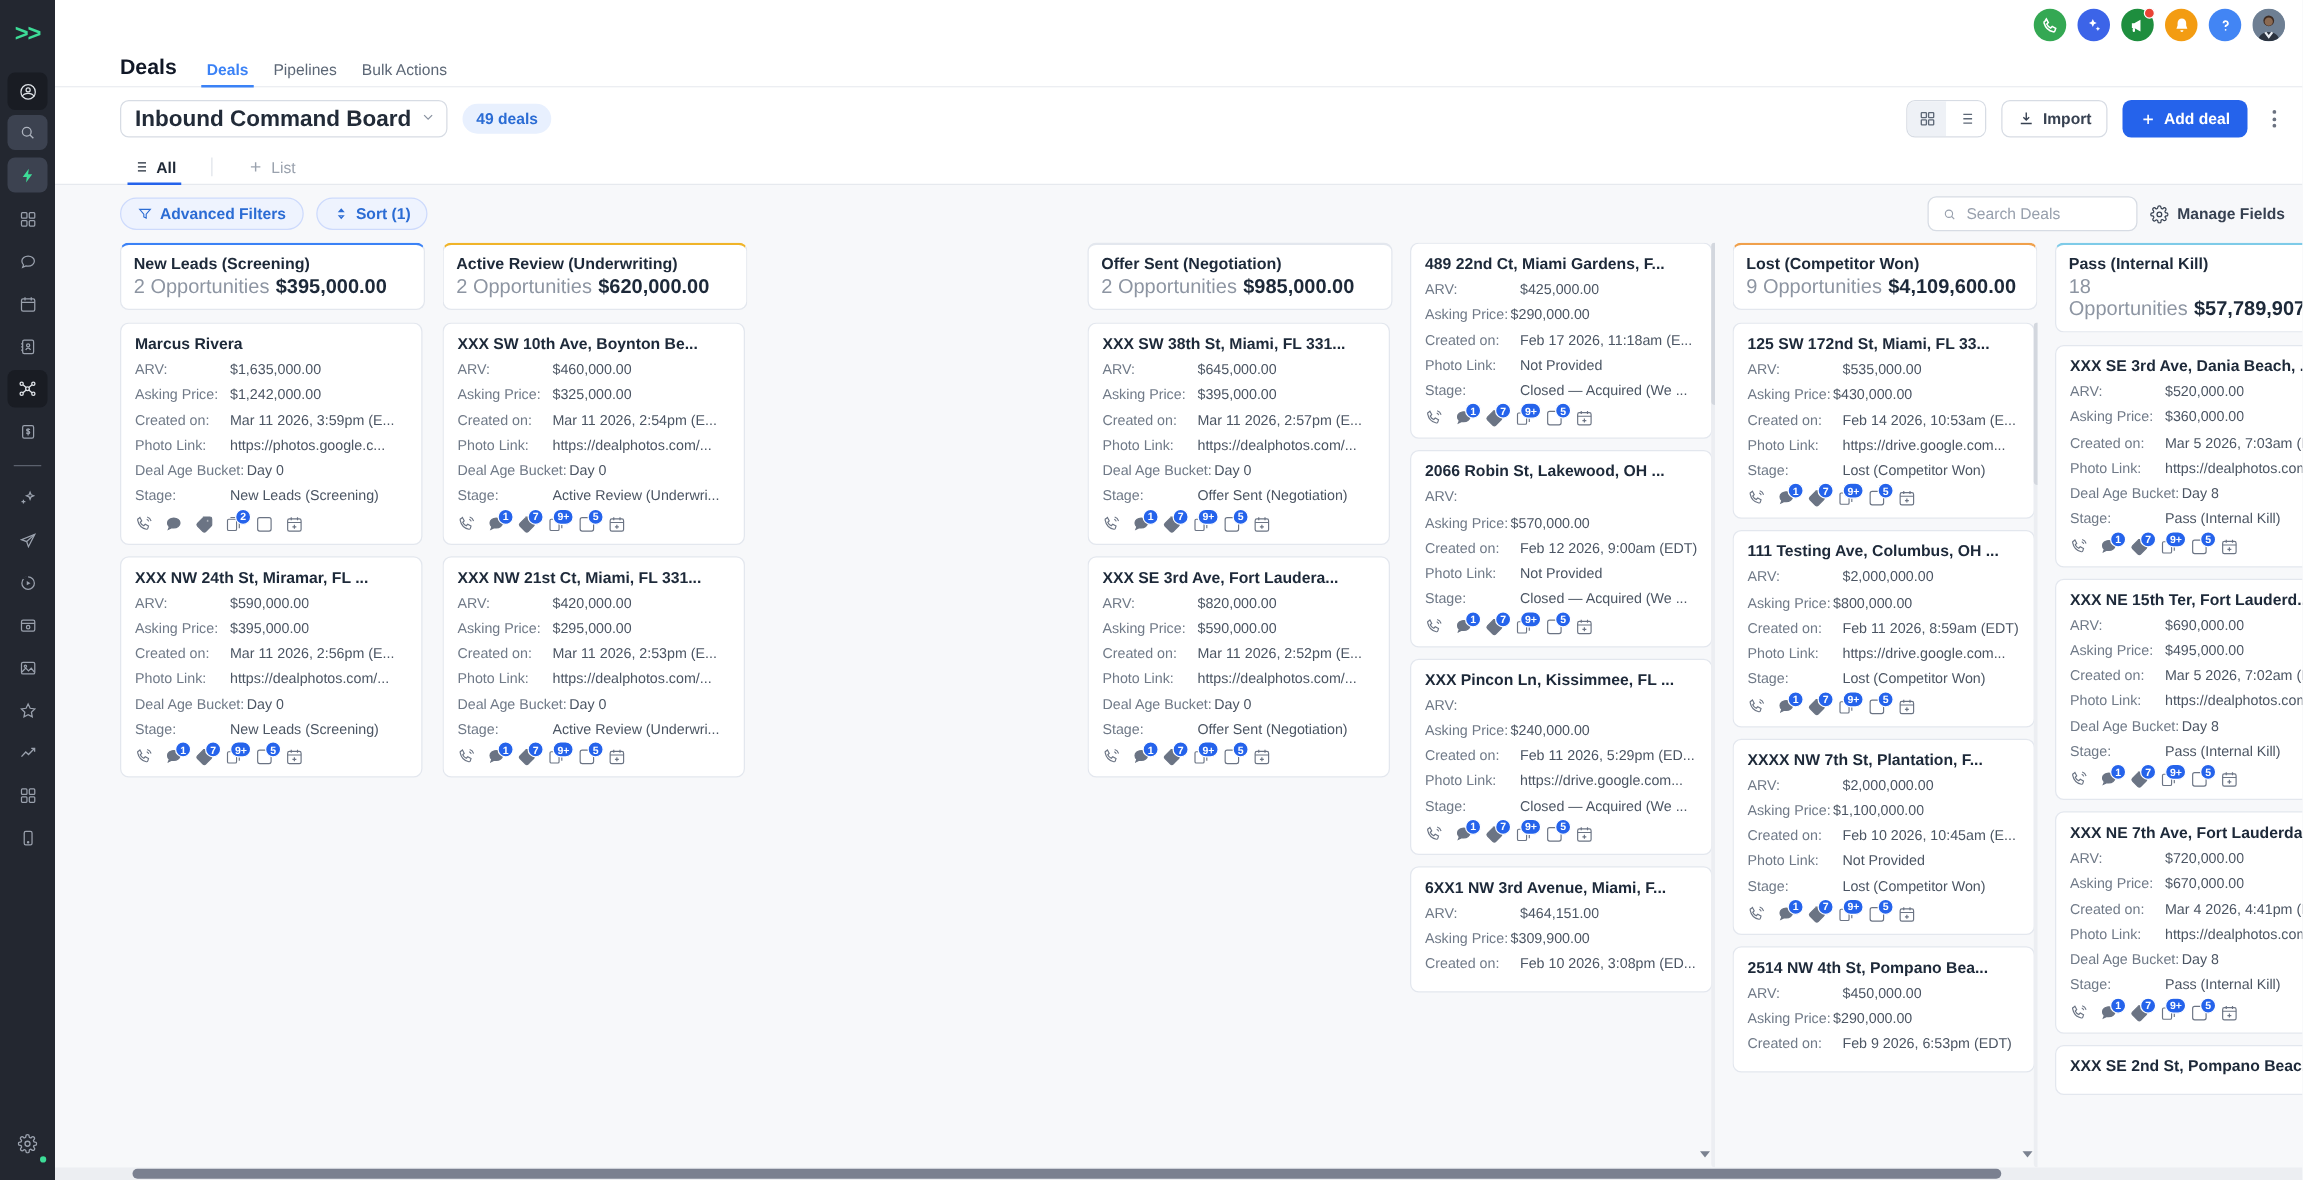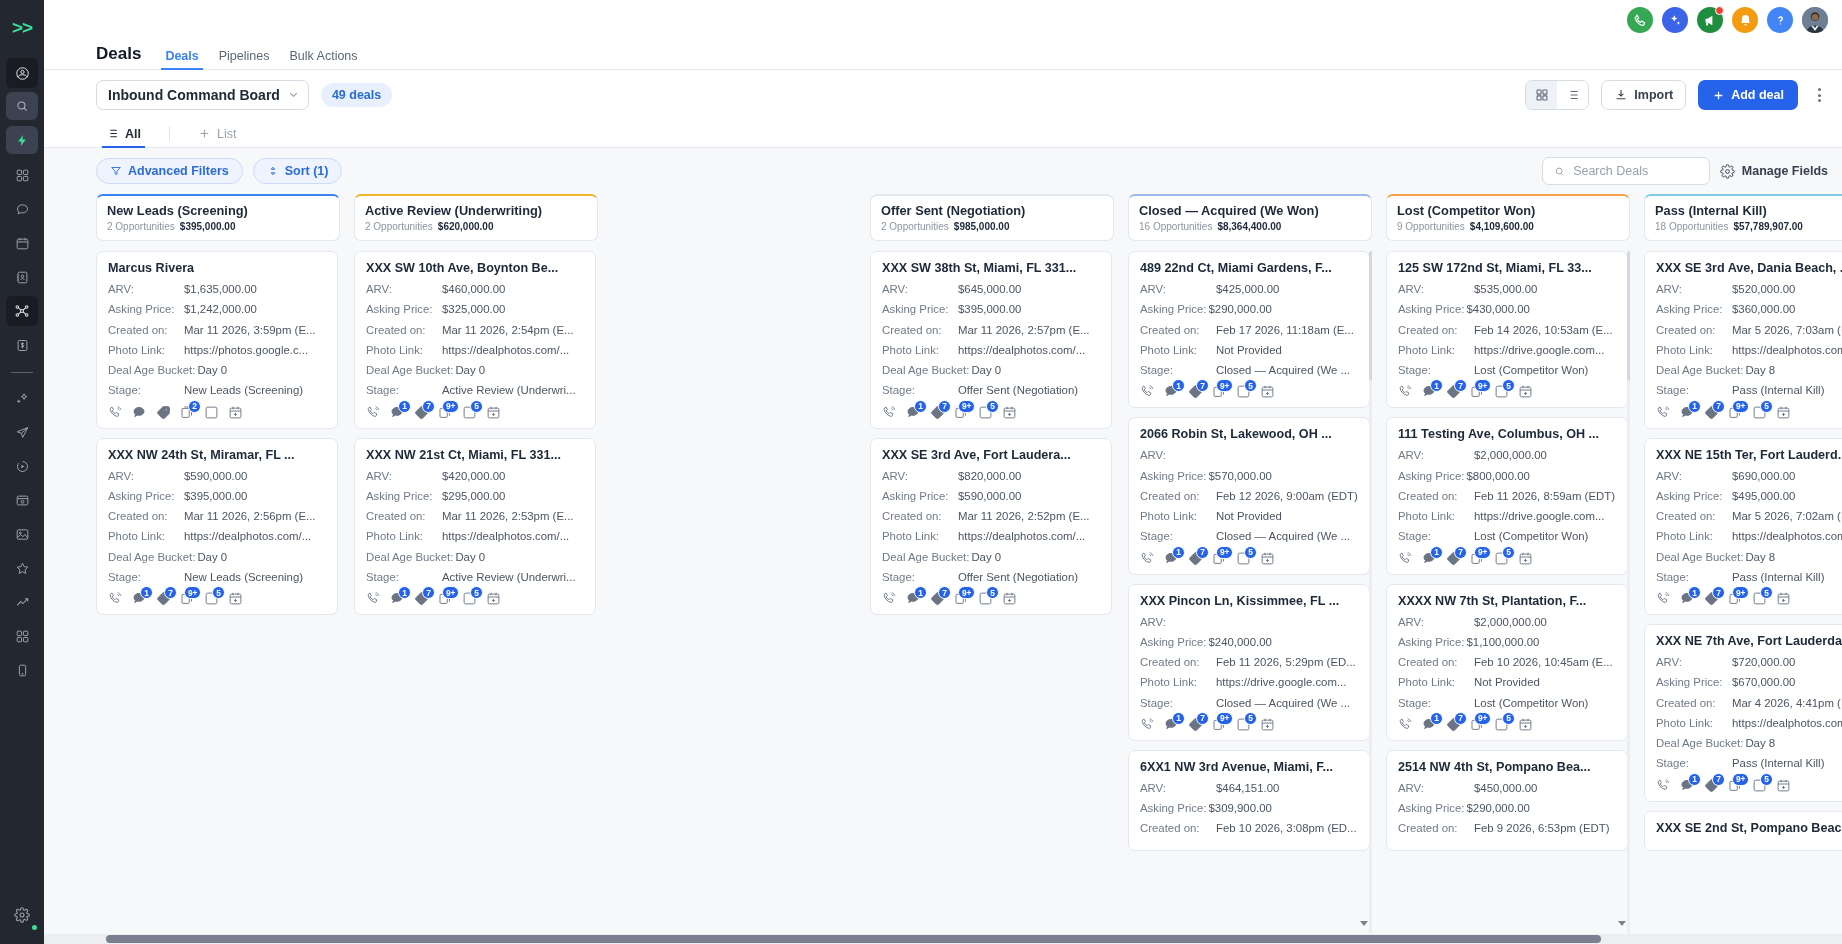--- a/index.html
+++ b/index.html
@@ -61,21 +61,21 @@
   .tab.active { color:#3b82f6; font-weight:600; }
   .tab.active:after { content:""; position:absolute; left:-4px; right:-4px;
      bottom:-1px; height:2px; background:#3b82f6; }
 
   
   .boardbar { background:#fff; display:flex; align-items:center;
      padding:10px 14px 10px 52px; gap:12px; }
   .select {
     border:1px solid #d7dce4; border-radius:7px; height:30px; min-width:183px;
     display:flex; align-items:center; justify-content:space-between;
-    padding:0 9px 0 11px; font-size:14px; font-weight:600; color:#222b38;
+    padding:0 9px 0 11px; font-size:18px; font-weight:600; color:#222b38;
     background:#fff;
   }
   .chev { color:#8a93a1; font-size:10px; margin-left:8px; }
   .pill-count { background:#e8f0fe; color:#2b6cd4; font-weight:700;
      font-size:12.5px; border-radius:13px; padding:5px 11px; }
   .spacer { flex:1; }
   .segbtns { display:flex; border:1px solid #d7dce4; border-radius:7px;
      overflow:hidden; height:30px; }
   .segbtn { width:31px; display:flex; align-items:center; justify-content:center;
      color:#5c6776; background:#fff; }
@@ -119,21 +119,21 @@
   
   .boardwrap { flex:1; overflow:hidden; position:relative;
      padding:0 0 0 52px; background:#f7f8fa; }
   .board { display:flex; gap:14px; height:100%; padding-right:10px; }
   .col { width:244px; flex:0 0 244px; display:flex; flex-direction:column;
      min-height:0; }
   .colhdr { background:#fff; border:1px solid #e3e7ee; border-radius:7px;
      border-top-width:2.5px; padding:7px 10px 8px; margin-bottom:10px; }
   .colname { font-size:12.8px; font-weight:700; color:#1d2939; margin-bottom:3px;
      white-space:nowrap; overflow:hidden; text-overflow:ellipsis; }
-  .colmeta { font-size:10px; color:#8d95a2; }
+  .colmeta { font-size:16px; color:#8d95a2; }
   .colmeta b { color:#1d2939; font-weight:700; margin-left:5px; }
   .collist { flex:1; overflow:hidden; display:flex; flex-direction:column;
      gap:9px; position:relative; padding-right:2px; }
 
   .card { background:#fff; border:1px solid #e3e7ee; border-radius:7px;
      padding:9px 11px 8px; flex:0 0 auto; }
   .cardtitle { font-size:12.6px; font-weight:700; color:#1d2939;
      margin-bottom:7px; white-space:nowrap; overflow:hidden;
      text-overflow:ellipsis; }
   .frow { display:flex; font-size:11.4px; margin-bottom:6px; line-height:1.25; }
@@ -877,24 +877,20 @@
                   <svg viewBox="0 0 24 24" fill="none" stroke="currentColor" stroke-width="1.5">
                     <rect x="3.4" y="5" width="17.2" height="15.6" rx="2.2"></rect>
                     <path d="M3.4 9.6h17.2M8 2.8v4M16 2.8v4M12 12.6v5M9.5 15.1h5" fill="none" stroke="currentColor" stroke-width="1.5"></path>
                   </svg>
                 </span>
               </div>
             </div>
           </div>
         </div>
         <div class="col">
-          <div class="colhdr" style="border-top-color: rgb(157, 182, 232);">
-            <div class="colname">Closed — Acquired (We Won)</div>
-            <div class="colmeta"><span>16 Opportunities</span><b>$8,364,400.00</b></div>
-          </div>
           <div class="collist">
             <div class="card">
               <div class="cardtitle">489 22nd Ct, Miami Gardens, F...</div>
               <div class="frow">
                 <span class="fk w1">ARV:</span>
                 <span class="fv">$425,000.00</span>
               </div>
               <div class="frow">
                 <span class="fk">Asking Price:</span>
                 <span class="fv" style="margin-left: 2px;">$290,000.00</span>

